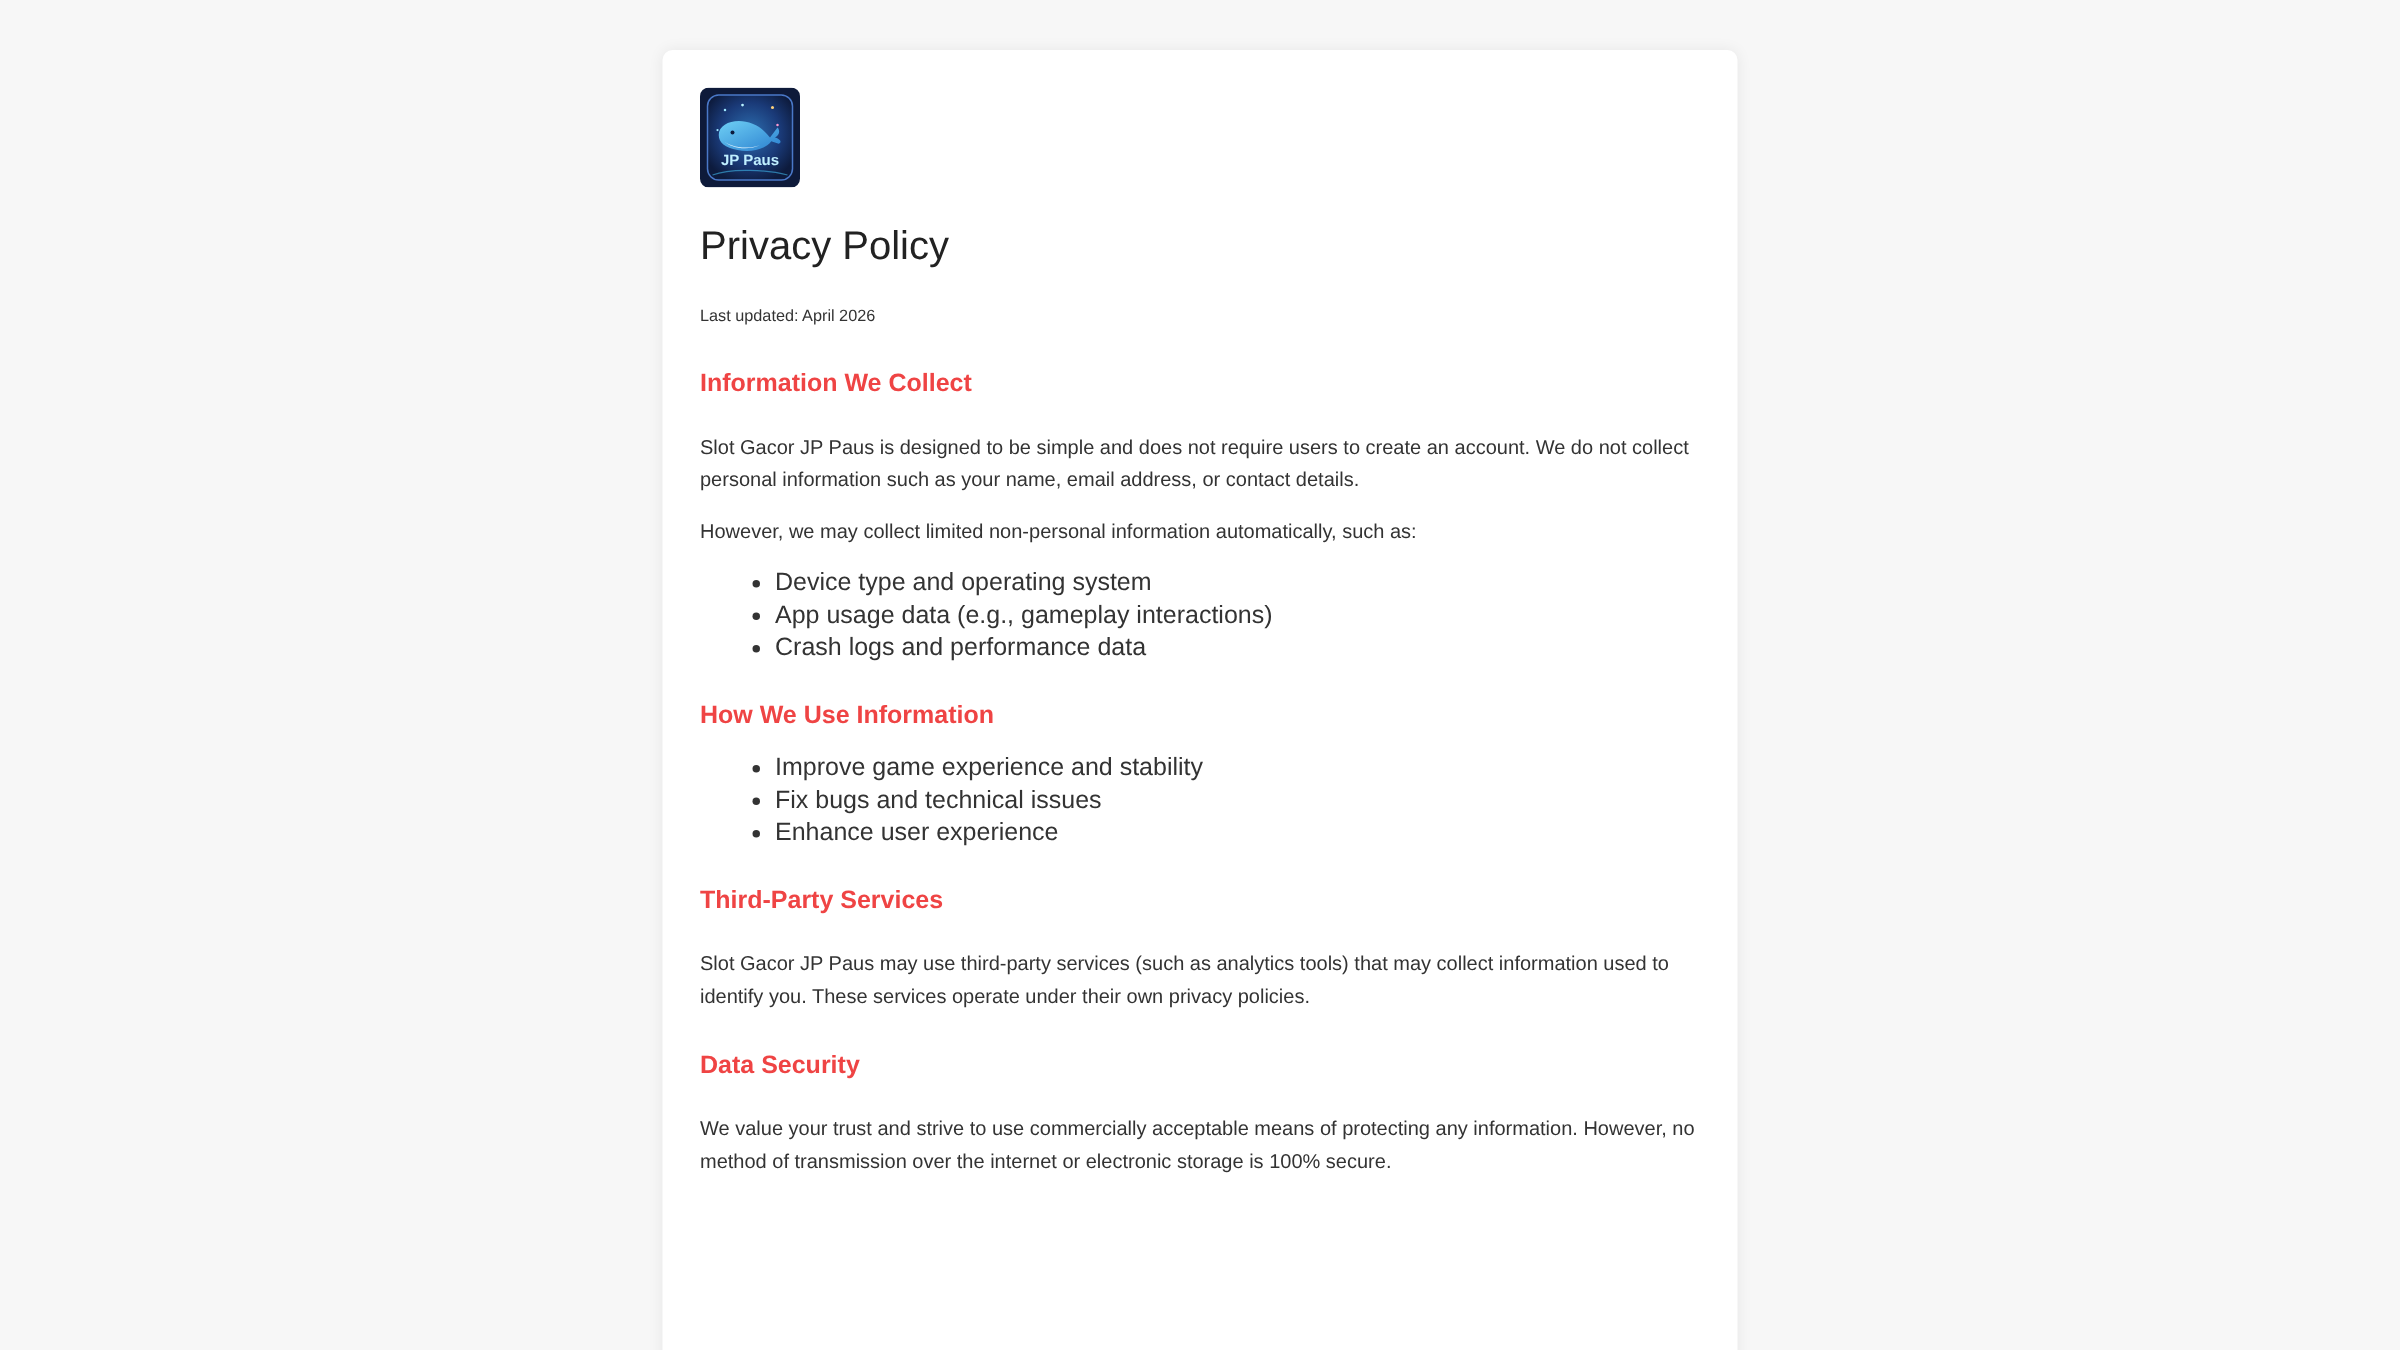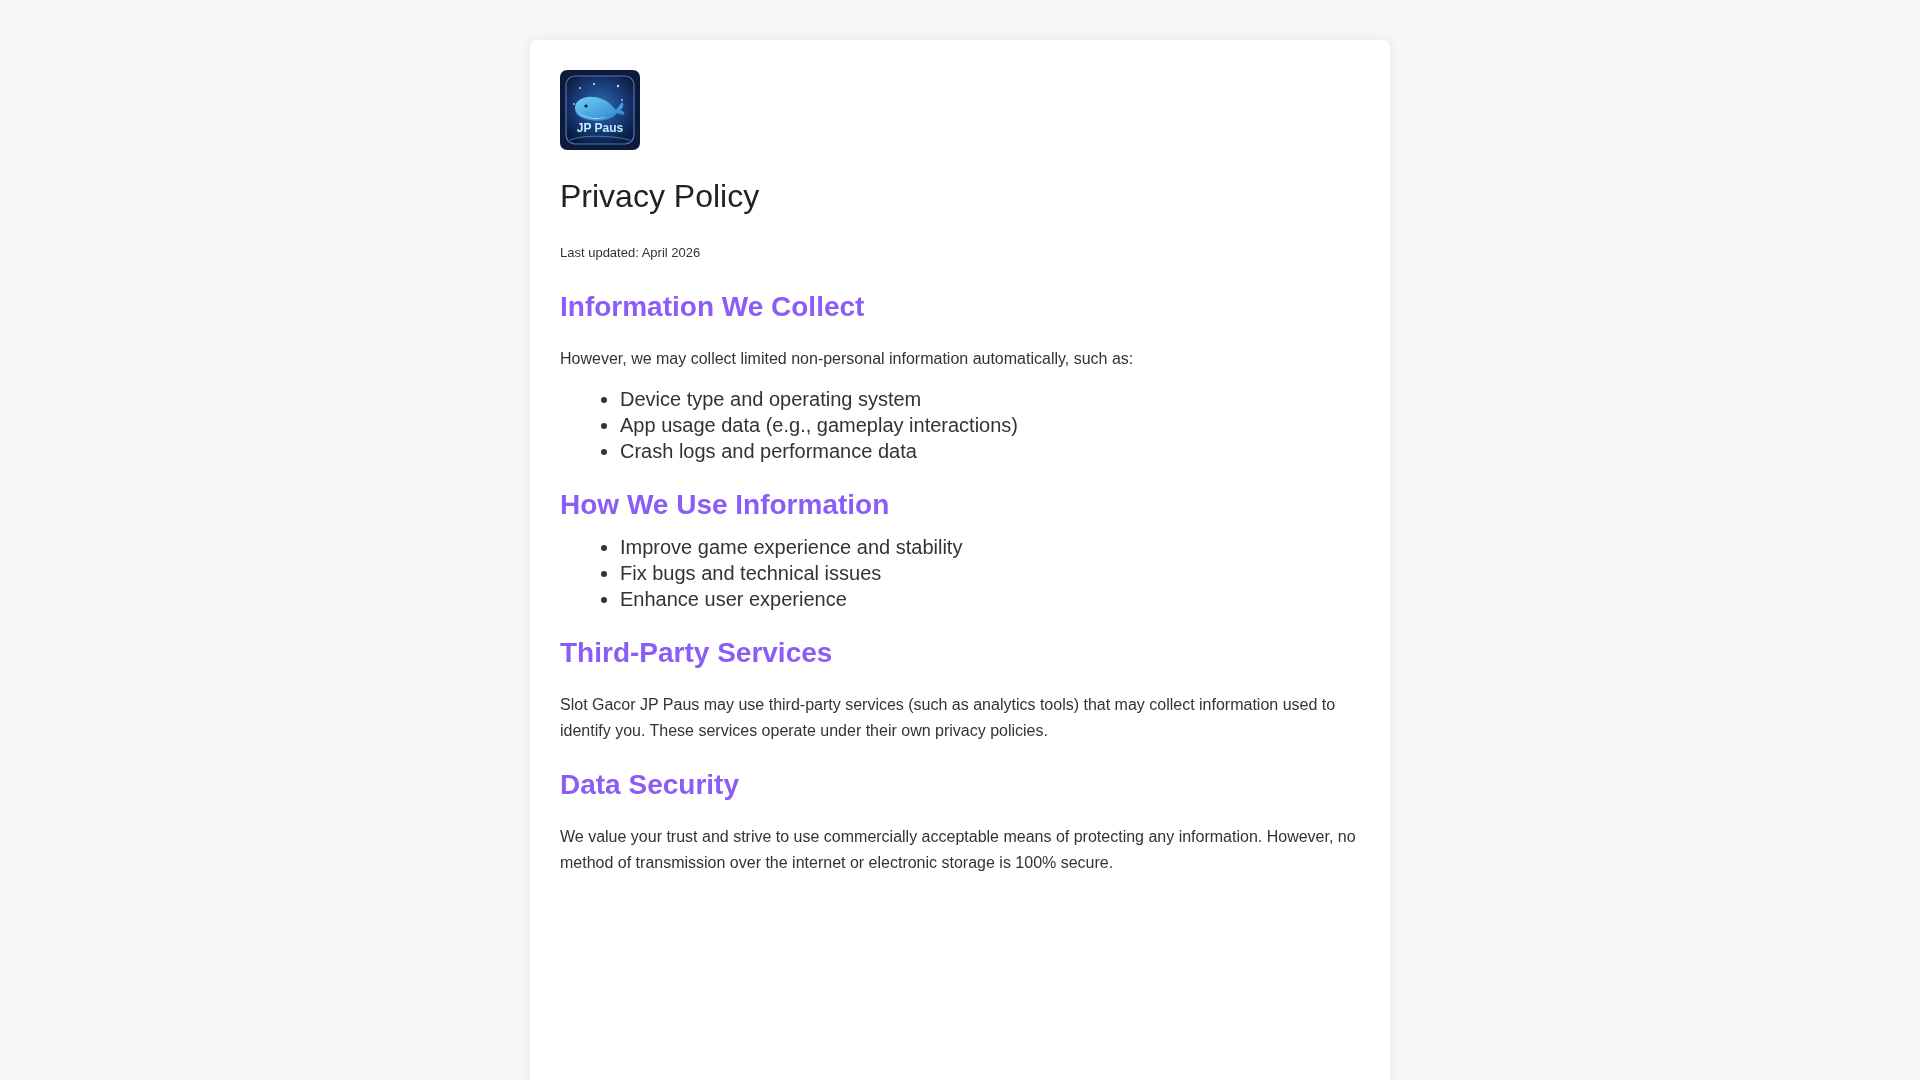--- a/index.html
+++ b/index.html
@@ -45,23 +45,23 @@
       font-size: 13px;
       line-height: 26px;
       margin: 24px 0 0 0;
     }
     p {
       font-size: 16px;
       line-height: 26px;
       margin: 15px 0 0 0;
     }
     h2 {
-      font-size: 28px;
+      font-size: 20px;
       font-weight: bold;
-      color: #8b5cf6;
+      color: #ef4444;
       margin: 26px 0 0 0;
       line-height: 30px;
     }
     h2 + p { margin-top: 24px; }
     ul {
       margin: 14px 0 0 0;
       padding-left: 60px;
       font-size: 20px;
       line-height: 26px;
     }
@@ -100,20 +100,21 @@
       <path d="M10 70 C25 64, 55 66, 70 70" stroke="#3fb6e8" stroke-width="1" fill="none" opacity="0.6"></path>
     </svg>
   </div>
 
   <h1>Privacy Policy</h1>
 
   <p class="updated">Last updated: April 2026</p>
 
 
   <h2>Information We Collect</h2>
+  <p>Slot Gacor JP Paus is designed to be simple and does not require users to create an account. We do not collect personal information such as your name, email address, or contact details.</p>
   <p>However, we may collect limited non-personal information automatically, such as:</p>
   <ul>
     <li>Device type and operating system</li>
     <li>App usage data (e.g., gameplay interactions)</li>
     <li>Crash logs and performance data</li>
   </ul>
 
   <h2>How We Use Information</h2>
   <ul>
     <li>Improve game experience and stability</li>

